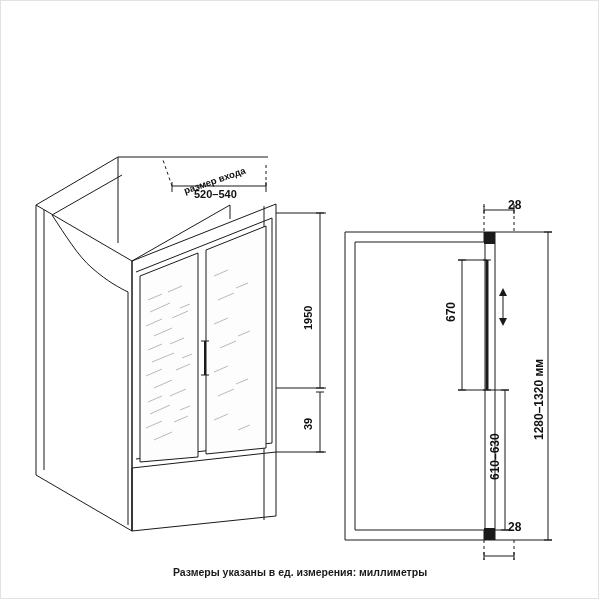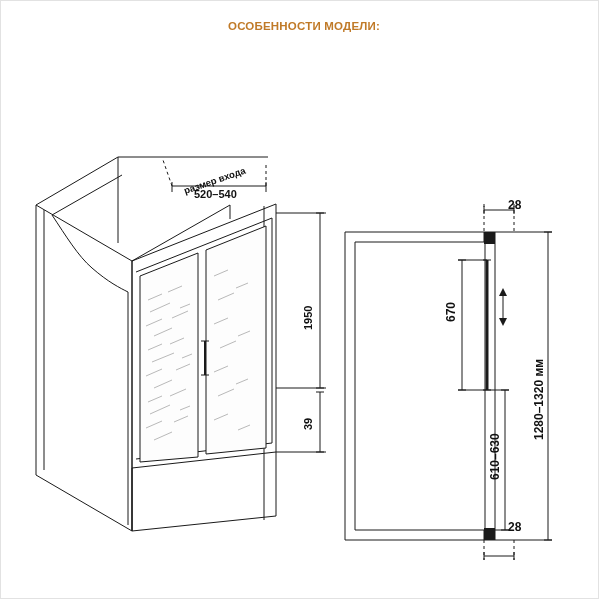--- a/index.html
+++ b/index.html
@@ -88,21 +88,20 @@
   }
 </style>
 </head>
 <body>
 
 <div id="page">
 
   <div class="frame-border"></div>
 
   <div class="features">
-    <div class="features-title">ОСОБЕННОСТИ МОДЕЛИ:</div>
   </div>
 
   <svg class="drawing" width="600" height="600" viewBox="0 0 600 600">
     <g fill="none" stroke="#1a1a1a" stroke-width="1" stroke-linejoin="miter" stroke-linecap="butt">
 
       <path d="M36,205 L36,475 L132,531 L132,468"></path>
       <path d="M36,205 L118,157 L268,157"></path>
       <path d="M118,157 L118,243"></path>
       <path d="M36,205 L132,261 L132,531"></path>
       <path d="M132,261 L230,205"></path>
@@ -249,14 +248,15 @@
 
   <div class="lbl" style="left:508px; top:198px; font-size:12px;">28</div>
   <div class="lbl" style="left:508px; top:520px; font-size:12px;">28</div>
 
   <div class="lbl vert" style="left:444px; top:322px; font-size:12px;">670</div>
 
   <div class="lbl vert" style="left:488px; top:480px; font-size:12px;">610–630</div>
 
   <div class="lbl vert" style="left:532px; top:440px; font-size:12px;">1280–1320 мм</div>
 
+  <div class="footer-note">Размеры указаны в ед. измерения: миллиметры</div>
 
 </div>
 
 </body></html>

